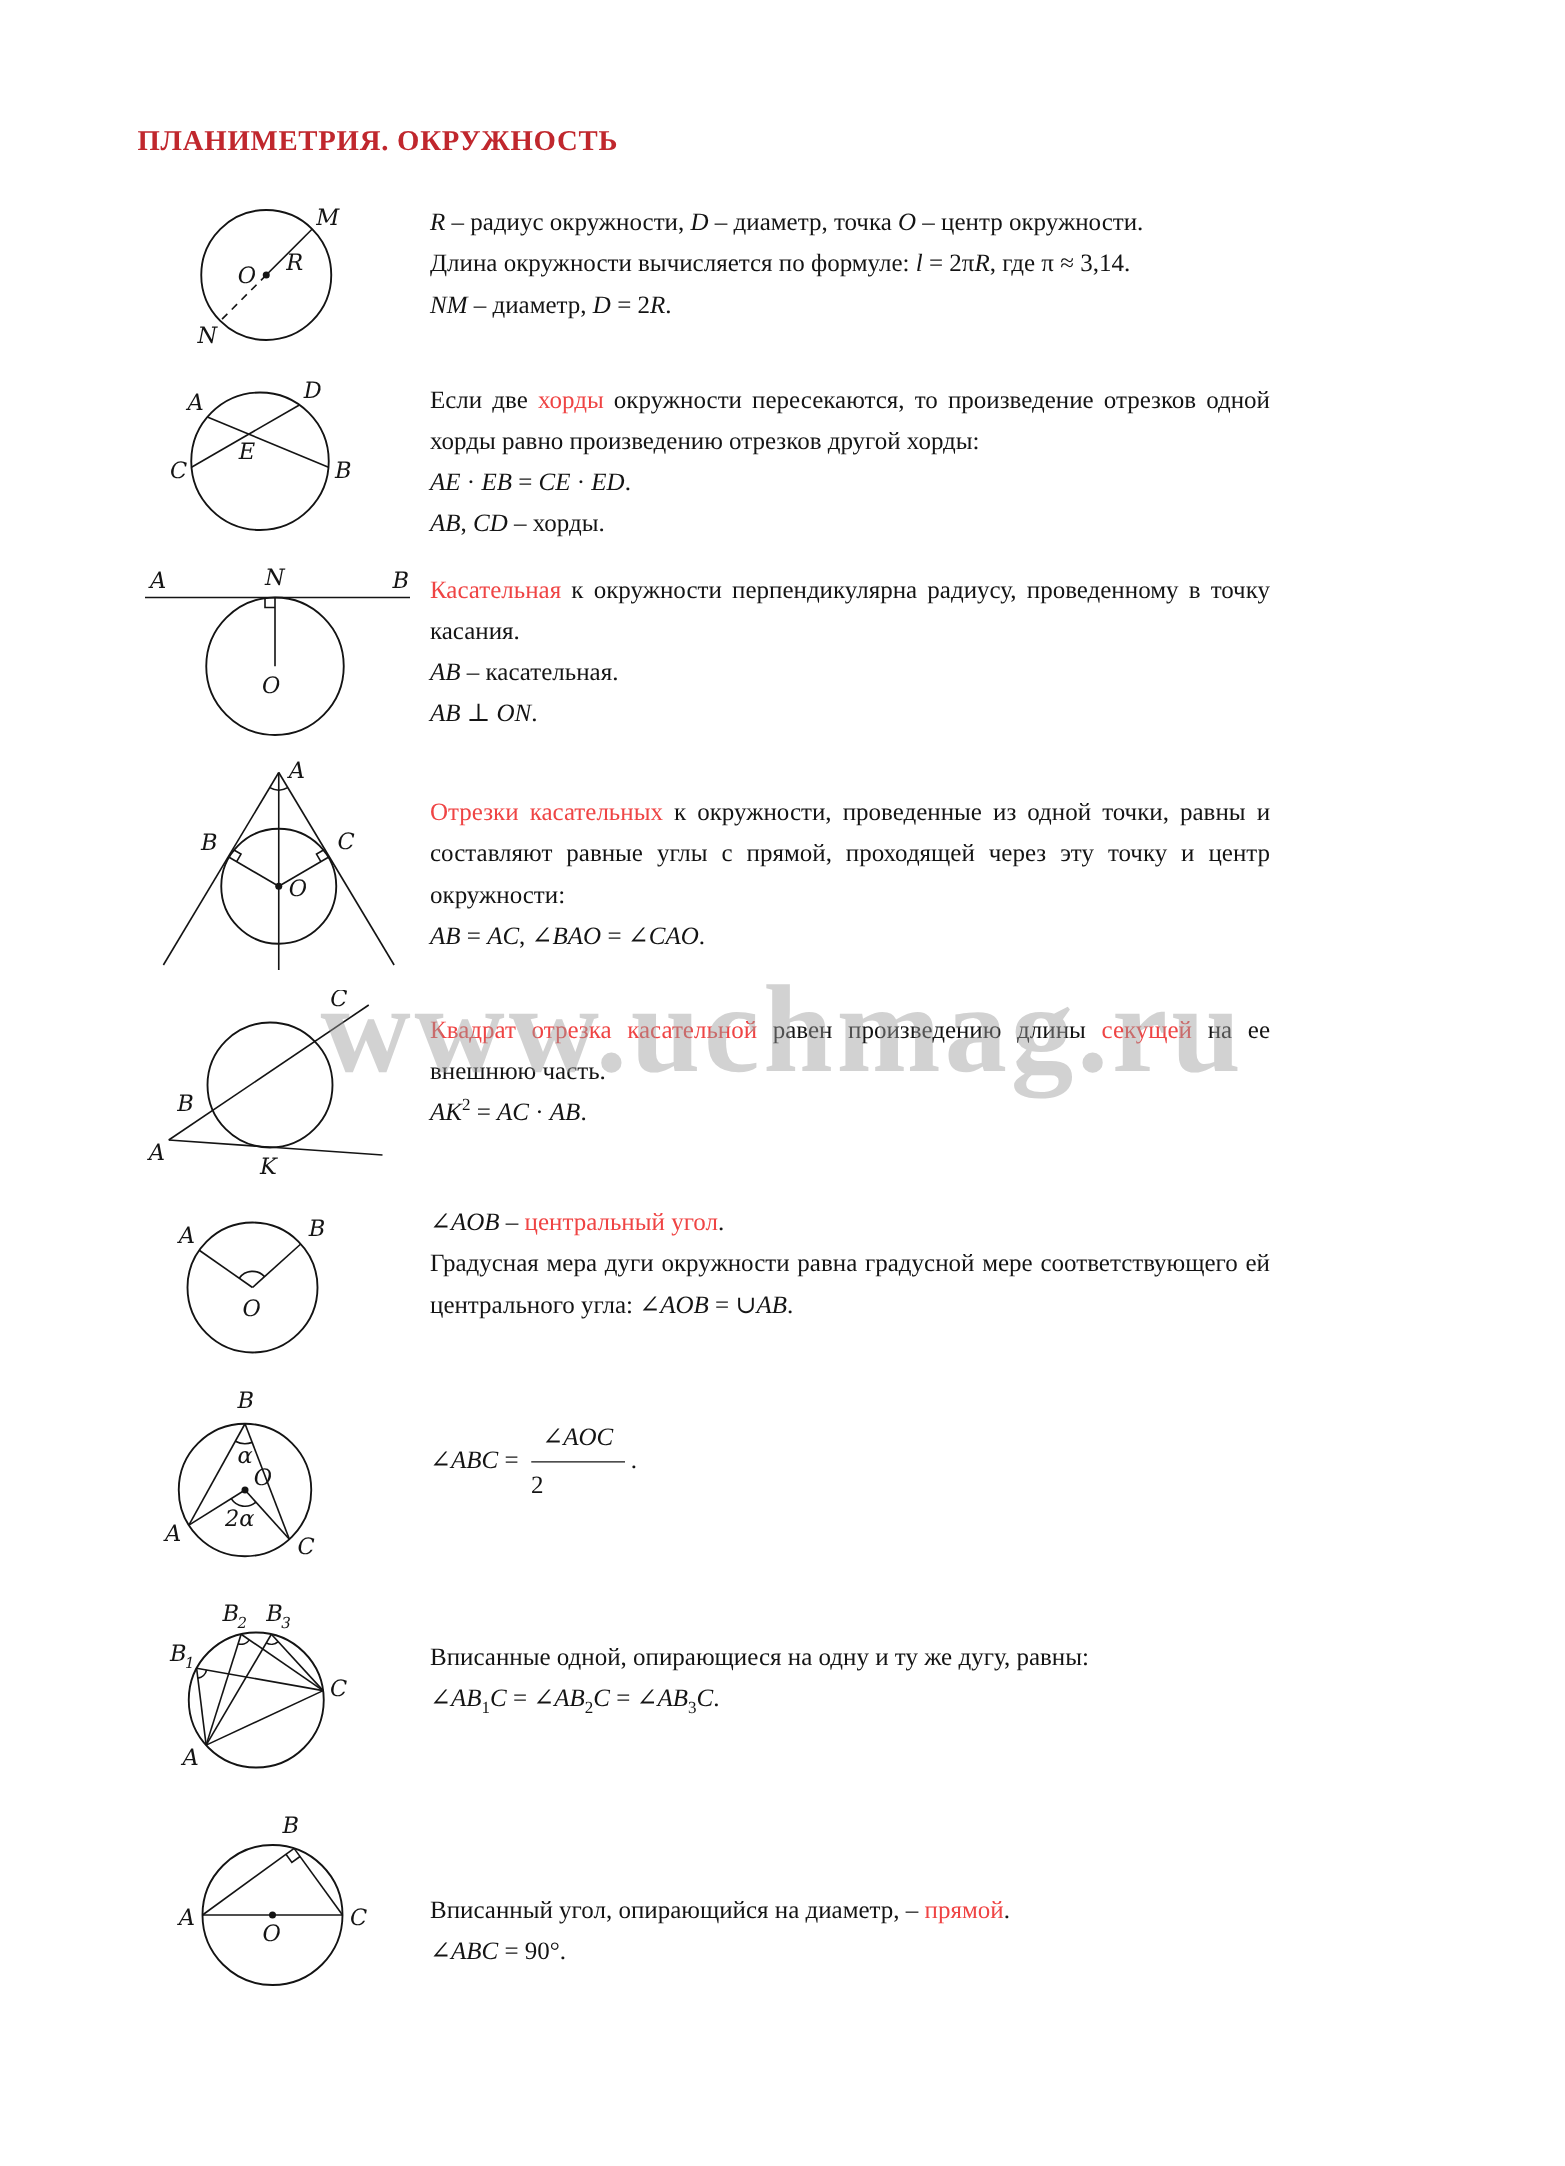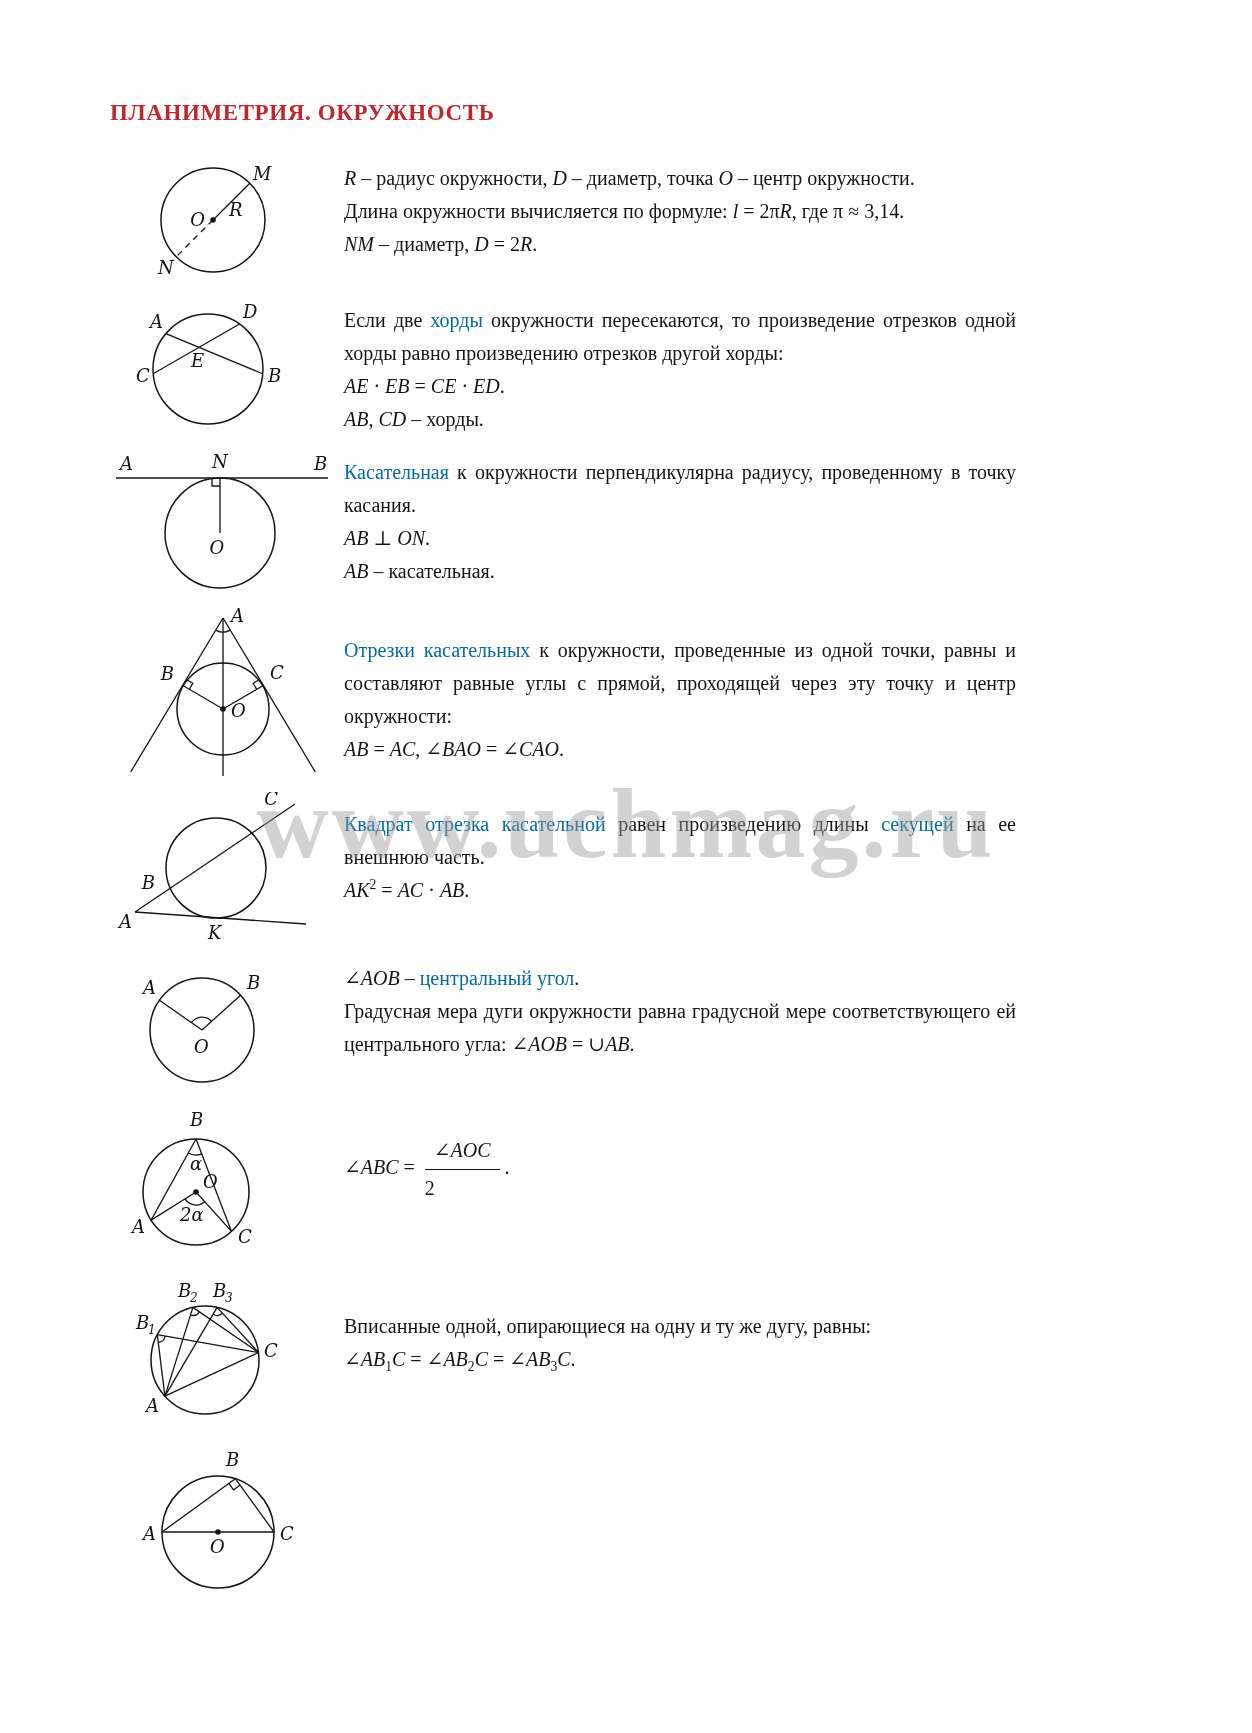--- a/index.html
+++ b/index.html
@@ -8,21 +8,21 @@
   .content { padding:0 236px 60px 110px; }
   h1.title { text-align:left; color:#c0272d; font-size:23px; font-weight:bold;
              letter-spacing:0.6px; margin:100px 0 30px 0; }
   .row { display:flex; align-items:flex-start; margin-bottom:12px; }
   .figcol { flex:0 0 234px; width:234px; }
   .txtcol { flex:1; font-size:20px; line-height:1.65; }
   p { margin:0; }
   p.just { text-align:justify; }
   .mt2{margin-top:2px}.mt6{margin-top:6px}.mt8{margin-top:8px}.mt16{margin-top:16px}
   .mt28{margin-top:28px}.mt30{margin-top:30px}.mt68{margin-top:68px}
-  .seg-g { color:#0369a1; }
+  .seg-g { color:#ef4444; }
   .seg-i { font-style:italic; }
   .seg-sup { vertical-align:super; font-size:0.68em; line-height:0; }
   .seg-sub { vertical-align:sub; font-size:0.68em; line-height:0; }
   .frac { display:inline-block; vertical-align:middle; margin:16px 5px; }
   .frac .num { display:block; border-bottom:1.5px solid #141414; padding:0 9px 2px 9px; }
   .frac .den { display:block; padding-top:2px; }
   svg { display:block; }
   .lbl { font-family:"DejaVu Serif",serif; font-style:italic; font-size:18px; fill:#141414; }
   .lbl-sub { font-family:"DejaVu Serif",serif; font-style:italic; font-size:12px; fill:#141414; }
   .stroke { stroke:#141414; fill:none; stroke-width:1.5; }
@@ -91,22 +91,22 @@
           <line class="thin" x1="110" y1="30" x2="110" y2="85"></line>
           <polyline class="thin" points="102,30 102,38 110,38"></polyline>
           <text class="lbl" x="10" y="22">A</text>
           <text class="lbl" x="102" y="20">N</text>
           <text class="lbl" x="204" y="22">B</text>
           <text class="lbl" x="107" y="106" text-anchor="middle">O</text>
         </svg>
       </div>
       <div class="txtcol mt8">
         <p class="just"><span class="seg-g">Касательная</span><span> к окружности перпендикулярна радиусу, проведенному в точку касания.</span></p>
+        <p><span class="seg-i">AB</span><span> – касательная.</span></p>
         <p><span class="seg-i">AB</span><span> ⊥ </span><span class="seg-i">ON</span><span>.</span></p>
-        <p><span class="seg-i">AB</span><span> – касательная.</span></p>
       </div>
     </div>
 
     <div class="row">
       <div class="figcol">
         <svg width="230" height="174" viewBox="0 0 230 174">
           <circle class="stroke" cx="113" cy="103" r="46"></circle>
           <line class="thin" x1="113" y1="12" x2="20.7" y2="166"></line>
           <line class="thin" x1="113" y1="12" x2="205.3" y2="166"></line>
           <line class="thin" x1="113" y1="12" x2="113" y2="170"></line>
@@ -226,16 +226,20 @@
           <line class="thin" x1="52" y1="88" x2="125.3" y2="34.7"></line>
           <line class="thin" x1="125.3" y1="34.7" x2="164" y2="88"></line>
           <path class="thin" d="M118.8,39.4 L123.5,45.9 L130.0,41.2"></path>
           <circle class="dot" cx="108" cy="88" r="2.8"></circle>
           <text class="lbl" x="116" y="22">B</text>
           <text class="lbl" x="33" y="96">A</text>
           <text class="lbl" x="100" y="109">O</text>
           <text class="lbl" x="170" y="96">C</text>
         </svg>
       </div>
+      <div class="txtcol mt68">
+        <p class="just"><span>Вписанный угол, опирающийся на диаметр, – </span><span class="seg-g">прямой</span><span>.</span></p>
+        <p><span>∠</span><span class="seg-i">ABC</span><span> = 90°.</span></p>
+      </div>
     </div>
 
   </div>
 </div>
 
 </body></html>

